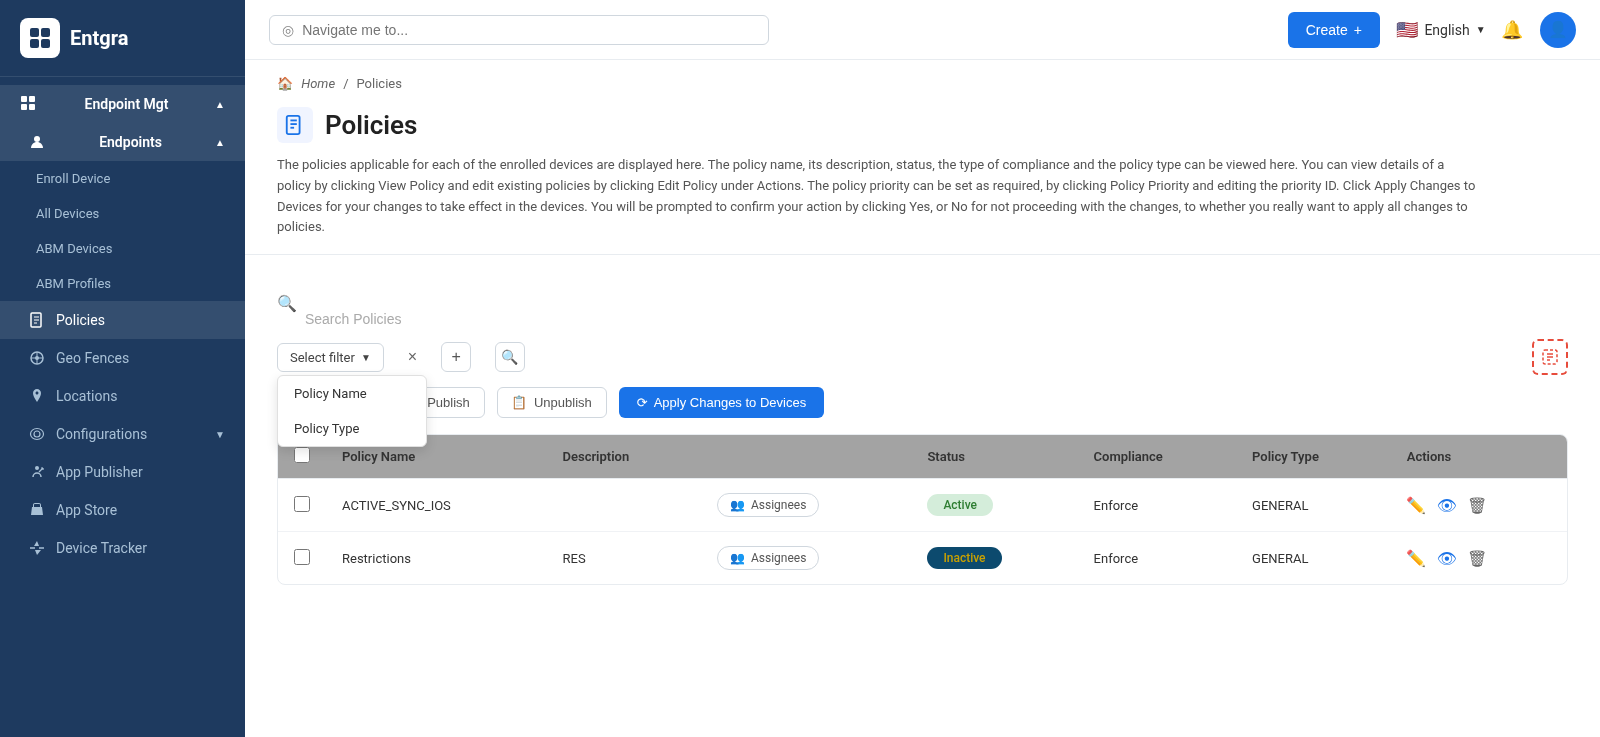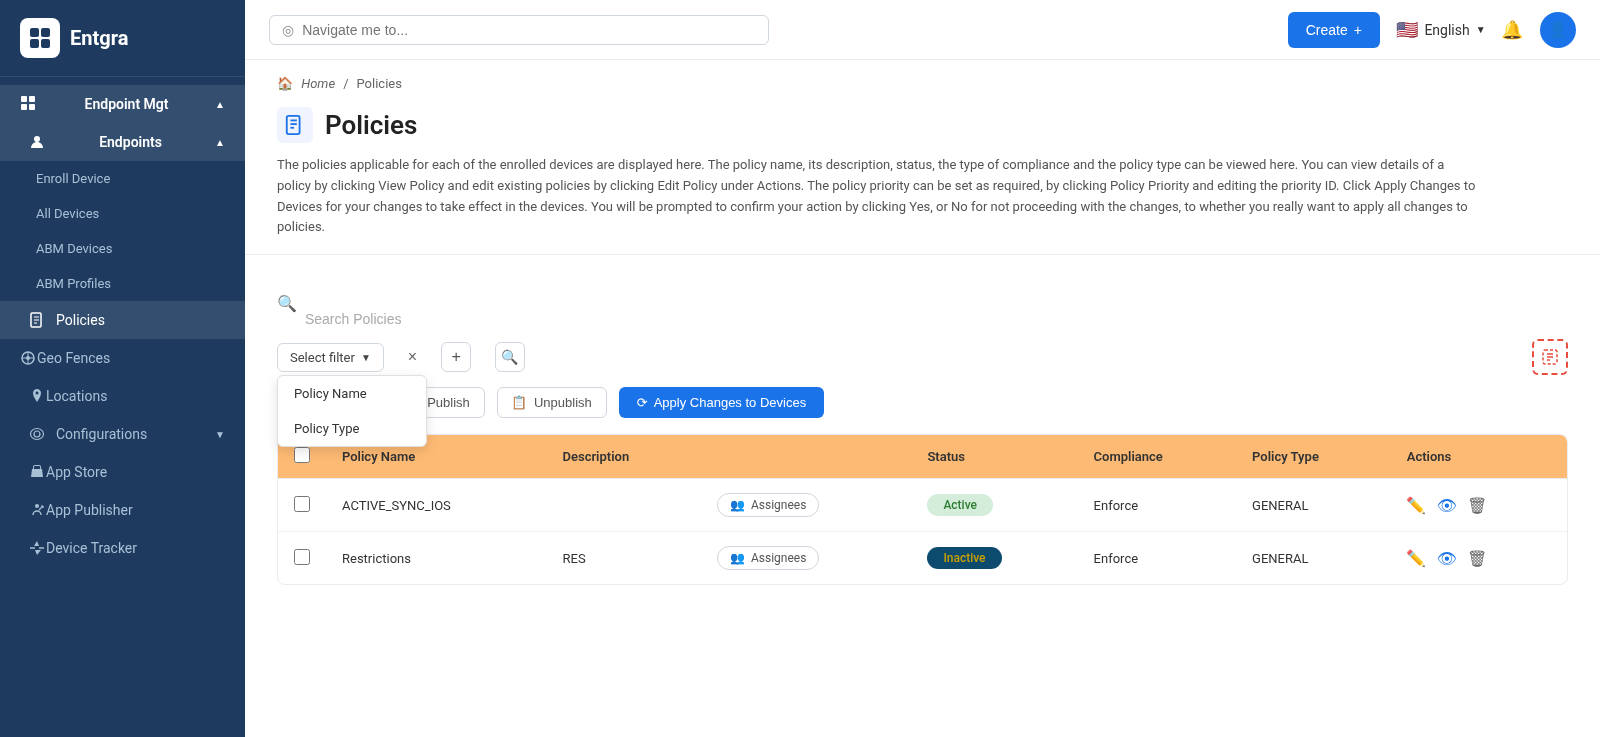--- a/index.html
+++ b/index.html
@@ -5,21 +5,21 @@
     * { box-sizing: border-box; margin: 0; padding: 0; }
     body { font-family: -apple-system, BlinkMacSystemFont, 'Segoe UI', Roboto, sans-serif; font-size: 14px; background: #f0f2f5; display: flex; height: 737px; overflow: hidden; }
 
     
     .sidebar { width: 245px; background: #1e3a5f; color: #fff; display: flex; flex-direction: column; height: 737px; overflow-y: auto; flex-shrink: 0; }
     .sidebar-logo { display: flex; align-items: center; gap: 10px; padding: 18px 20px; border-bottom: 1px solid rgba(255,255,255,0.1); }
     .sidebar-logo-icon { width: 40px; height: 40px; background: #fff; border-radius: 8px; display: flex; align-items: center; justify-content: center; }
     .sidebar-logo-icon svg { width: 24px; height: 24px; }
     .sidebar-logo-text { font-size: 20px; font-weight: 700; color: #fff; }
     .sidebar-section { padding: 8px 0; }
-    .sidebar-item { display: flex; align-items: center; gap: 0; padding: 10px 20px; cursor: pointer; color: #a8c0d6; font-size: 14px; transition: background 0.2s; }
+    .sidebar-item { display: flex; align-items: center; gap: 10px; padding: 10px 20px; cursor: pointer; color: #a8c0d6; font-size: 14px; transition: background 0.2s; }
     .sidebar-item.active { color: #fff; background: rgba(255,255,255,0.1); }
     .sidebar-item.section-header { color: #fff; font-weight: 600; font-size: 14px; justify-content: space-between; }
     .sidebar-item.sub { padding-left: 36px; font-size: 13px; }
     .sidebar-icon { width: 18px; height: 18px; display: flex; align-items: center; justify-content: center; flex-shrink: 0; }
     .chevron { font-size: 10px; }
 
     
     .main { flex: 1; display: flex; flex-direction: column; overflow: hidden; }
 
     
@@ -66,21 +66,21 @@
     .dropdown-item { padding: 10px 16px; font-size: 13px; color: #333; cursor: pointer; }
 
     
     .action-row { display: flex; align-items: center; gap: 12px; margin-bottom: 16px; }
     .bulk-action-btn { border: 1px solid #d0d7de; border-radius: 6px; padding: 7px 14px; font-size: 13px; cursor: pointer; background: #fff; color: #555; display: flex; align-items: center; gap: 6px; }
     .apply-btn { background: #1a73e8; color: #fff; border: none; border-radius: 6px; padding: 8px 18px; font-size: 13px; cursor: pointer; display: flex; align-items: center; gap: 6px; font-weight: 500; }
 
     
     .table-wrapper { border: 1px solid #e8ecf0; border-radius: 8px; overflow: hidden; }
     table { width: 100%; border-collapse: collapse; }
-    thead { background: #fdba74; }
+    thead { background: #a3a3a3; }
     thead th { padding: 12px 16px; text-align: left; font-size: 13px; font-weight: 600; color: #333; border-bottom: 1px solid #e8ecf0; }
     tbody tr { border-bottom: 1px solid #f0f2f5; }
     tbody tr:last-child { border-bottom: none; }
     tbody td { padding: 14px 16px; font-size: 13px; color: #333; }
     .checkbox { width: 16px; height: 16px; cursor: pointer; }
     .assignees-badge { display: inline-flex; align-items: center; gap: 6px; border: 1px solid #d0d7de; border-radius: 20px; padding: 4px 12px; font-size: 12px; color: #555; }
     .status-badge { display: inline-block; padding: 4px 16px; border-radius: 20px; font-size: 12px; font-weight: 500; }
     .status-active { background: #d4edda; color: #2e7d32; }
     .status-inactive { background: #0c4a6e; color: #c9a000; }
     .action-icons { display: flex; align-items: center; gap: 10px; }
@@ -146,21 +146,21 @@
         <svg width="16" height="16" viewBox="0 0 16 16" fill="currentColor">
           <rect x="2" y="1" width="10" height="14" rx="1" fill="none" stroke="currentColor" stroke-width="1.5"></rect>
           <line x1="5" y1="5" x2="10" y2="5" stroke="currentColor" stroke-width="1"></line>
           <line x1="5" y1="8" x2="10" y2="8" stroke="currentColor" stroke-width="1"></line>
           <line x1="5" y1="11" x2="8" y2="11" stroke="currentColor" stroke-width="1"></line>
         </svg>
       </span>
       <span>Policies</span>
     </div>
 
-    <div class="sidebar-item" style="padding-left:19px;">
+    <div class="sidebar-item" style="padding-left:28px;">
       <span class="sidebar-icon">
         <svg width="16" height="16" viewBox="0 0 16 16" fill="currentColor">
           <circle cx="8" cy="8" r="6" fill="none" stroke="currentColor" stroke-width="1.5"></circle>
           <circle cx="8" cy="8" r="2"></circle>
           <line x1="8" y1="2" x2="8" y2="14" stroke="currentColor" stroke-width="1"></line>
           <line x1="2" y1="8" x2="14" y2="8" stroke="currentColor" stroke-width="1"></line>
         </svg>
       </span>
       <span>Geo Fences</span>
     </div>
@@ -182,37 +182,37 @@
           </svg>
         </span>
         <span>Configurations</span>
       </div>
       <span class="chevron">▼</span>
     </div>
 
     <div class="sidebar-item" style="padding-left:28px;">
       <span class="sidebar-icon">
         <svg width="16" height="16" viewBox="0 0 16 16" fill="currentColor">
-          <path d="M13 5H3L2 13h12L13 5zm-1-2c0-1.1-.9-2-2-2H6C4.9 1 4 1.9 4 3v2h1V3c0-.6.4-1 1-1h4c.6 0 1 .4 1 1v2h1V3z"></path>
-        </svg>
-      </span>
-      <span>App Store</span>
-    </div>
-
-    <div class="sidebar-item" style="padding-left:28px;">
-      <span class="sidebar-icon">
-        <svg width="16" height="16" viewBox="0 0 16 16" fill="currentColor">
           <circle cx="8" cy="4" r="2"></circle>
           <path d="M4 13c0-2.2 1.8-4 4-4s4 1.8 4 4" fill="none" stroke="currentColor" stroke-width="1.5"></path>
           <line x1="10" y1="8" x2="14" y2="4" stroke="currentColor" stroke-width="1.2"></line>
           <line x1="12" y1="4" x2="14" y2="4" stroke="currentColor" stroke-width="1.2"></line>
           <line x1="14" y1="4" x2="14" y2="6" stroke="currentColor" stroke-width="1.2"></line>
         </svg>
       </span>
       <span>App Publisher</span>
+    </div>
+
+    <div class="sidebar-item" style="padding-left:28px;">
+      <span class="sidebar-icon">
+        <svg width="16" height="16" viewBox="0 0 16 16" fill="currentColor">
+          <path d="M13 5H3L2 13h12L13 5zm-1-2c0-1.1-.9-2-2-2H6C4.9 1 4 1.9 4 3v2h1V3c0-.6.4-1 1-1h4c.6 0 1 .4 1 1v2h1V3z"></path>
+        </svg>
+      </span>
+      <span>App Store</span>
     </div>
 
     <div class="sidebar-item" style="padding-left:28px;">
       <span class="sidebar-icon">
         <svg width="16" height="16" viewBox="0 0 16 16" fill="currentColor">
           <path d="M8 1l2 5H5l3-5z"></path>
           <path d="M8 15l-2-5h6l-4 5z"></path>
           <line x1="1" y1="8" x2="6" y2="8" stroke="currentColor" stroke-width="1.5"></line>
           <line x1="10" y1="8" x2="15" y2="8" stroke="currentColor" stroke-width="1.5"></line>
         </svg>

